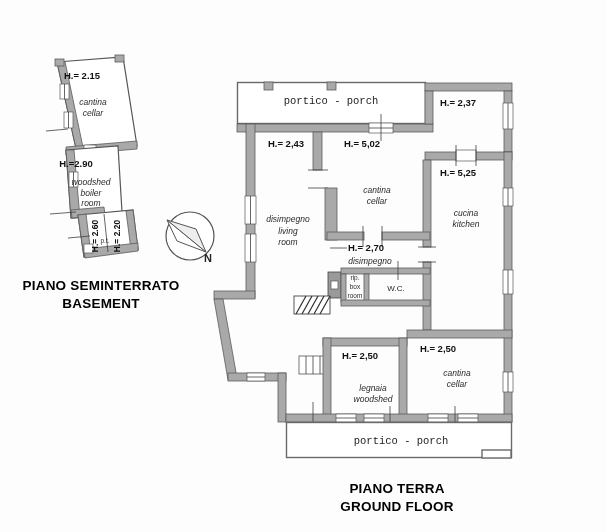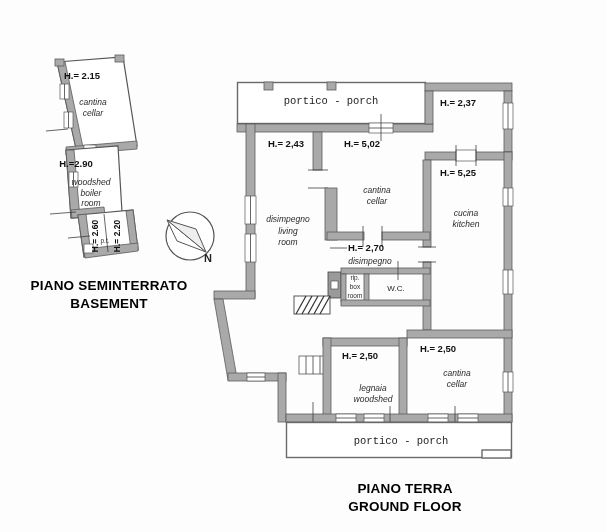--- a/index.html
+++ b/index.html
@@ -18,21 +18,21 @@
   .hatch{stroke:#2f2f2f;stroke-width:1.2;}
   .lbl{
     position:absolute;transform:translate(-50%,-50%);
     white-space:nowrap;text-align:center;line-height:1;
   }
   .h{font-weight:bold;font-size:9.5px;color:#111;}
   .room{font-size:8.5px;color:#2a2a2a;font-style:italic;}
   .tiny{font-size:6.5px;color:#2a2a2a;}
   .wc{font-size:8px;color:#222;}
   .portico{font-size:10.5px;color:#222;font-family:Liberation Mono, monospace;}
-  .title{font-weight:bold;font-size:13.5px;letter-spacing:.2px;color:#000;margin-left:8px;}
+  .title{font-weight:bold;font-size:13.5px;letter-spacing:.2px;color:#000;}
   .rot{transform:translate(-50%,-50%) rotate(-90deg);font-weight:bold;font-size:8.5px;color:#111;}
   .nmark{font-weight:bold;font-size:11px;color:#222;}
 </style>
 </head>
 <body>
 
 <svg id="plan-svg" width="607" height="532" viewBox="0 0 607 532">
 
   <g>
 

